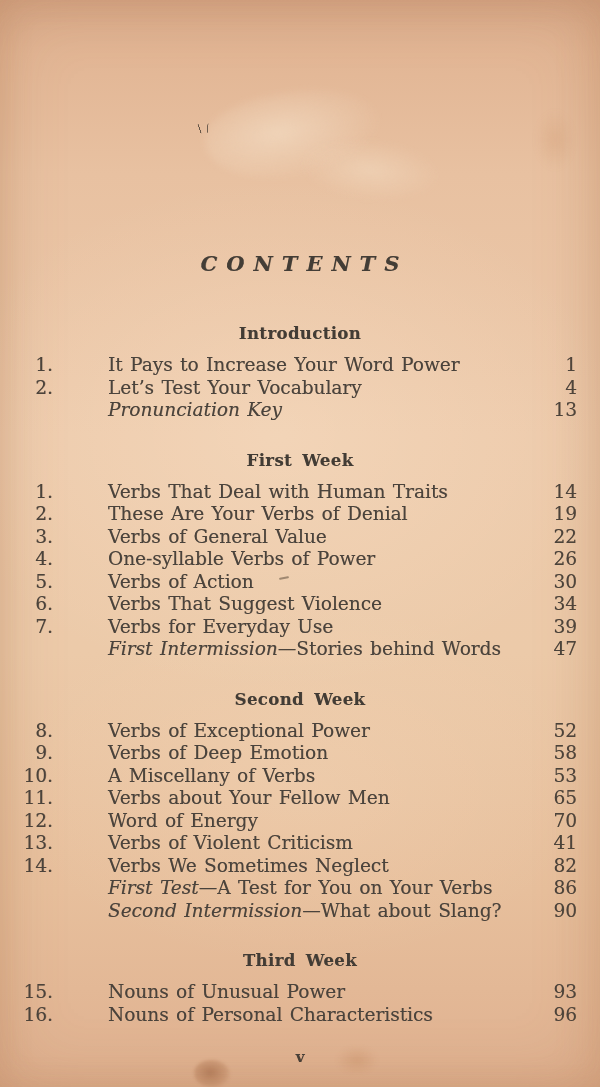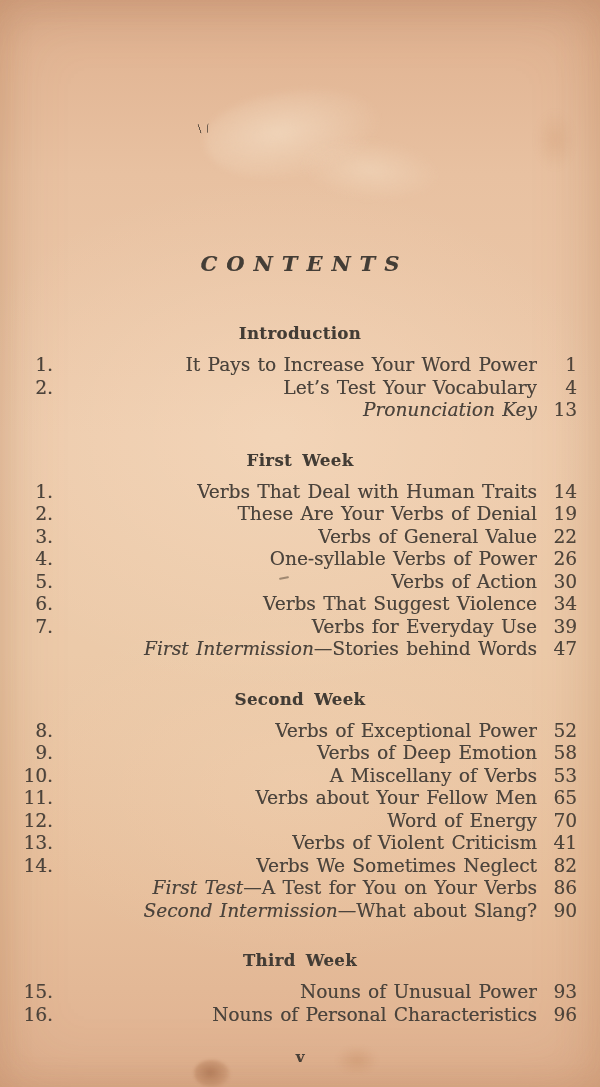--- a/index.html
+++ b/index.html
@@ -55,22 +55,22 @@
   .entry-row {
     display: flex;
     align-items: baseline;
     padding: 0 23px 0 20px;
     font-size: 18.5px;
     line-height: 22.5px;
     word-spacing: 1.5px;
     white-space: nowrap;
   }
   .entry-row .num { min-width: 33px; text-align: right; flex: 0 0 auto; }
-  .entry-row .title { flex: 1 1 auto; margin-left: 15px; overflow: hidden; text-align: right; }
-  .entry-row .title .lead { font-style: italic; }
+  .entry-row .title { flex: 1 1 auto; margin-left: 15px; overflow: hidden; }
+  .entry-row .title .lead { font-style: italic; margin-left: 40px; }
   .entry-row .pg { flex: 0 0 auto; min-width: 40px; text-align: right; }
 
   .folio {
     position: absolute;
     top: 1048px; left: 0; right: 0;
     text-align: center;
     font-size: 15px;
     font-weight: bold;
     color: #453f38;
   }

